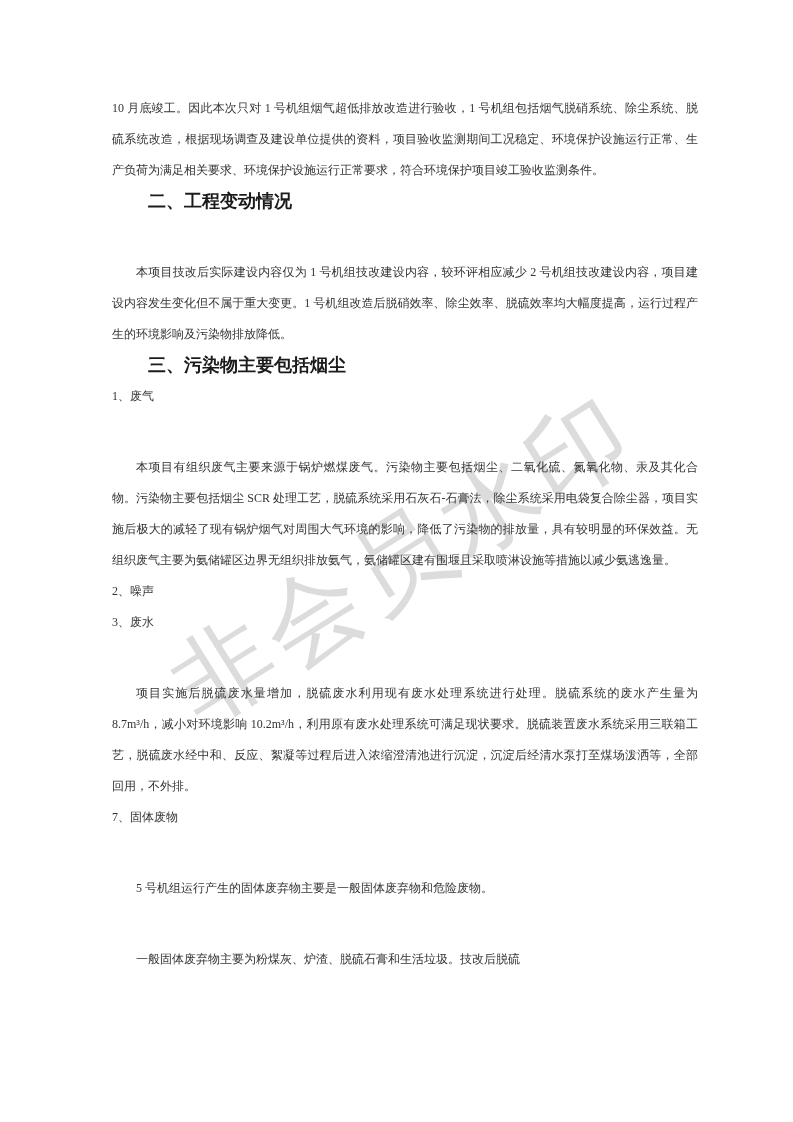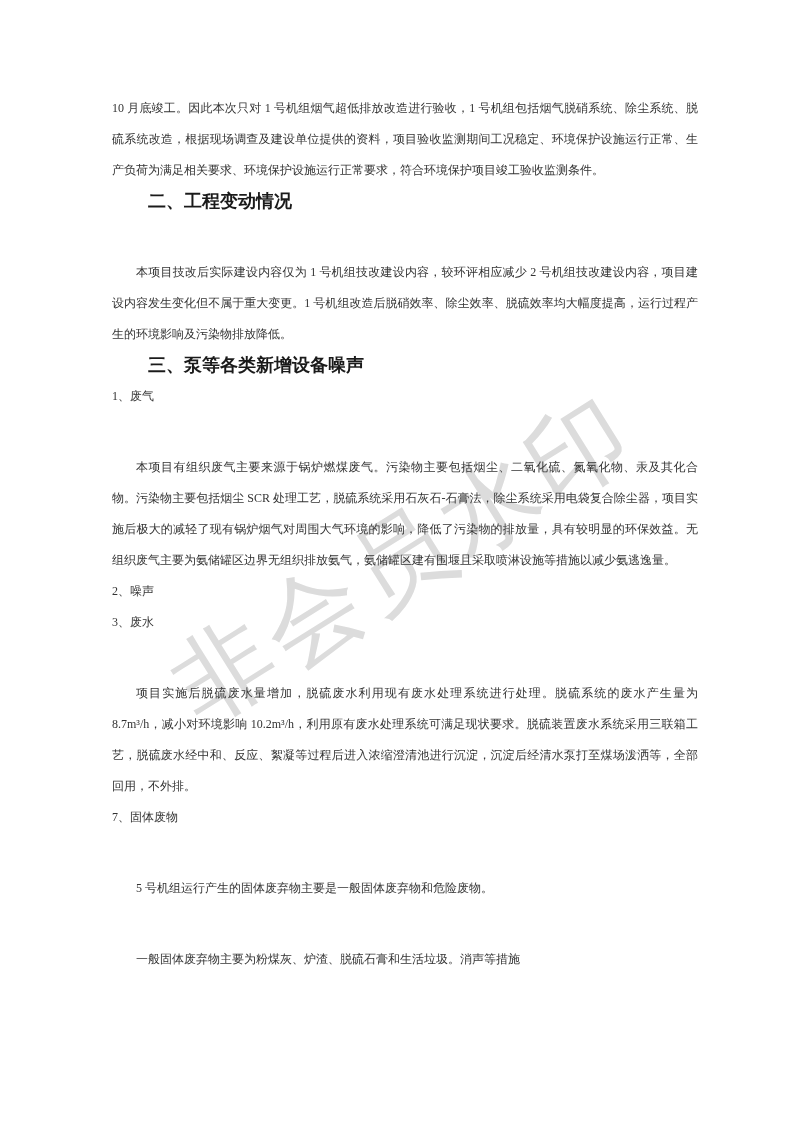--- a/index.html
+++ b/index.html
@@ -53,23 +53,23 @@
 </style>
 </head>
 <body>
 
 <div class="page" style="background: rgb(255, 255, 255);">
   <div class="watermark" style="color: rgb(220, 220, 220); transform: translate(-50%, -50%) rotate(-32deg);">非会员水印</div>
   <main class="doc" id="doc">
       <p class="block paragraph">10 月底竣工。因此本次只对 1 号机组烟气超低排放改造进行验收，1 号机组包括烟气脱硝系统、除尘系统、脱硫系统改造，根据现场调查及建设单位提供的资料，项目验收监测期间工况稳定、环境保护设施运行正常、生产负荷为满足相关要求、环境保护设施运行正常要求，符合环境保护项目竣工验收监测条件。</p>
       <h2 class="block heading indent">二、工程变动情况</h2>
       <p class="block paragraph indent">本项目技改后实际建设内容仅为 1 号机组技改建设内容，较环评相应减少 2 号机组技改建设内容，项目建设内容发生变化但不属于重大变更。1 号机组改造后脱硝效率、除尘效率、脱硫效率均大幅度提高，运行过程产生的环境影响及污染物排放降低。</p>
-      <h2 class="block heading indent">三、泵等各类新增设备噪声</h2>
+      <h2 class="block heading indent">三、污染物主要包括烟尘</h2>
       <p class="block label">1、废气</p>
       <p class="block paragraph indent">本项目有组织废气主要来源于锅炉燃煤废气。污染物主要包括烟尘、二氧化硫、氮氧化物、汞及其化合物。污染物主要包括烟尘 SCR 处理工艺，脱硫系统采用石灰石-石膏法，除尘系统采用电袋复合除尘器，项目实施后极大的减轻了现有锅炉烟气对周围大气环境的影响，降低了污染物的排放量，具有较明显的环保效益。无组织废气主要为氨储罐区边界无组织排放氨气，氨储罐区建有围堰且采取喷淋设施等措施以减少氨逃逸量。</p>
       <p class="block label">2、噪声</p>
       <p class="block label">3、废水</p>
       <p class="block paragraph indent">项目实施后脱硫废水量增加，脱硫废水利用现有废水处理系统进行处理。脱硫系统的废水产生量为 8.7m³/h，减小对环境影响 10.2m³/h，利用原有废水处理系统可满足现状要求。脱硫装置废水系统采用三联箱工艺，脱硫废水经中和、反应、絮凝等过程后进入浓缩澄清池进行沉淀，沉淀后经清水泵打至煤场泼洒等，全部回用，不外排。</p>
       <p class="block label">7、固体废物</p>
       <p class="block paragraph indent">5 号机组运行产生的固体废弃物主要是一般固体废弃物和危险废物。</p>
-      <p class="block paragraph indent">一般固体废弃物主要为粉煤灰、炉渣、脱硫石膏和生活垃圾。消声等措施</p>
+      <p class="block paragraph indent">一般固体废弃物主要为粉煤灰、炉渣、脱硫石膏和生活垃圾。技改后脱硫</p>
     </main>
 </div>
 
 </body></html>

